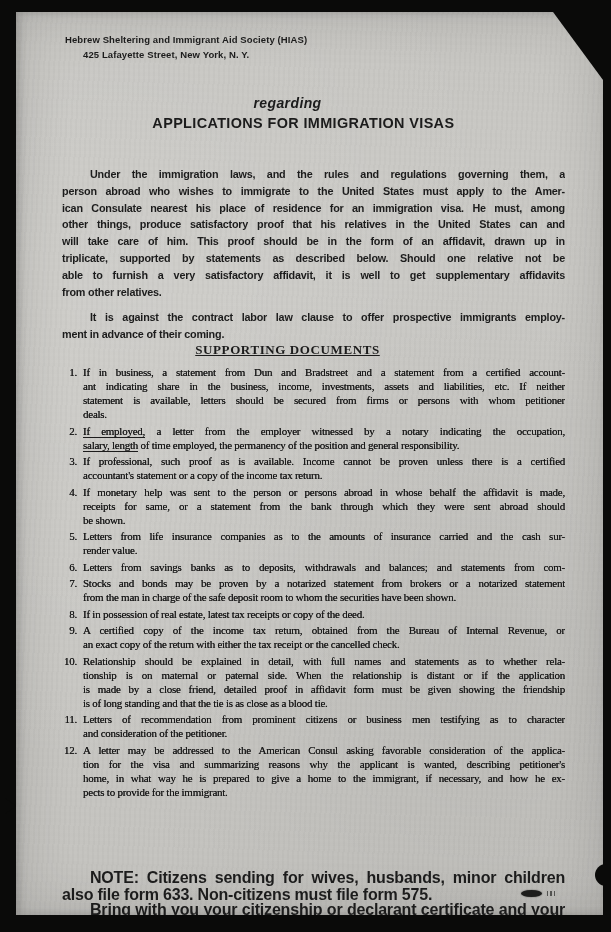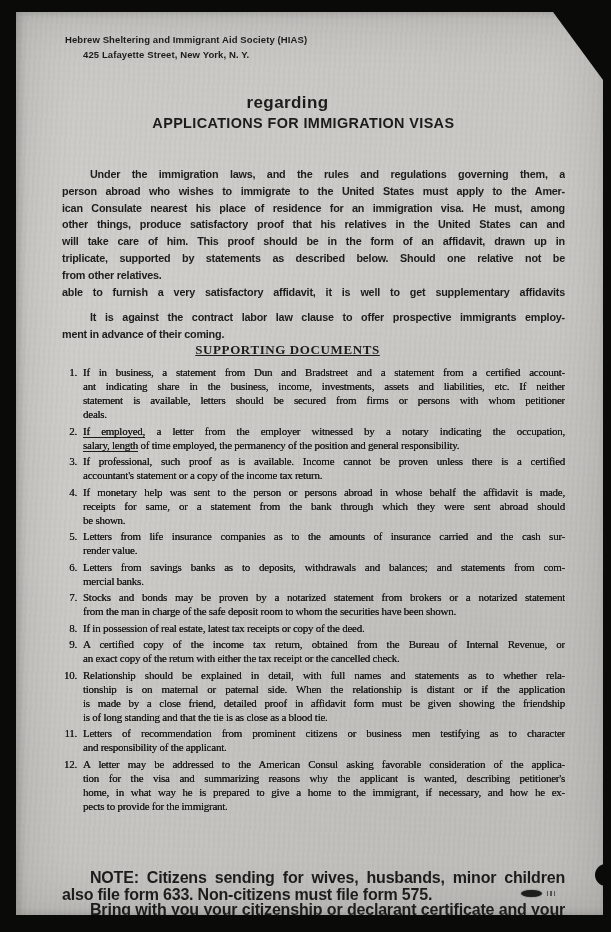--- a/index.html
+++ b/index.html
@@ -22,21 +22,21 @@
     content:"";position:absolute;inset:0;pointer-events:none;
     background:
       repeating-linear-gradient(93deg, rgba(0,0,0,.018) 0 2px, transparent 2px 5px),
       repeating-linear-gradient(2deg, rgba(255,255,255,.02) 0 3px, transparent 3px 7px);
   }
   .org{position:absolute;left:49px;top:21px;font-weight:bold;font-size:9.5px;line-height:14.5px;letter-spacing:.1px;}
   .org .l2{padding-left:18px;}
   .titles{position:absolute;left:0;right:44px;top:82px;text-align:center;font-weight:bold;}
   .t1{font-size:16px;line-height:21px;letter-spacing:1.1px;}
   .t1 > span{display:inline-block;transform:scaleX(.95);}
-  .t2{font-size:17px;line-height:18px;letter-spacing:.4px;}
+  .t2{font-size:14px;line-height:18px;letter-spacing:.4px;font-style:italic;}
   .t3{font-size:15.5px;line-height:21px;letter-spacing:.4px;padding-left:31px;}
   .t3 > span{display:inline-block;transform:scaleX(.93);}
 
   .lines .jline{
     text-align:justify;overflow:hidden;height:var(--lh);line-height:var(--lh);
   }
   .lines .jline::after{content:"";display:inline-block;width:100%;height:0;}
   .lines .jline.last{text-align:left;}
   .lines .jline.last::after{content:none;}
   .indent-first .jline:first-child{padding-left:28px;}
@@ -85,22 +85,22 @@
     <div class="t3"><span>APPLICATIONS FOR IMMIGRATION VISAS</span></div>
   </div>
 
   <div class="intro p1 lines indent-first">
       <div class="jline">Under the immigration laws, and the rules and regulations governing them, a</div>
       <div class="jline">person abroad who wishes to immigrate to the United States must apply to the Amer-</div>
       <div class="jline">ican Consulate nearest his place of residence for an immigration visa. He must, among</div>
       <div class="jline">other things, produce satisfactory proof that his relatives in the United States can and</div>
       <div class="jline">will take care of him. This proof should be in the form of an affidavit, drawn up in</div>
       <div class="jline">triplicate, supported by statements as described below. Should one relative not be</div>
+      <div class="jline">able to furnish a very satisfactory affidavit, it is well to get supplementary affidavits</div>
       <div class="jline last">from other relatives.</div>
-      <div class="jline">able to furnish a very satisfactory affidavit, it is well to get supplementary affidavits</div>
     </div>
   <div class="intro p2 lines indent-first">
       <div class="jline">It is against the contract labor law clause to offer prospective immigrants employ-</div>
       <div class="jline last">ment in advance of their coming.</div>
     </div>
 
   <div class="sdhead">SUPPORTING DOCUMENTS</div>
 
   <div class="list lines">
       <div class="item">
@@ -127,21 +127,20 @@
         <div class="jline last">be shown.</div>
       </div>
       <div class="item">
         <span class="num">5.</span>
         <div class="jline">Letters from life insurance companies as to the amounts of insurance carried and the cash sur-</div>
         <div class="jline last">render value.</div>
       </div>
       <div class="item">
         <span class="num">6.</span>
         <div class="jline">Letters from savings banks as to deposits, withdrawals and balances; and statements from com-</div>
-        <div class="jline last">mercial banks.</div>
       </div>
       <div class="item">
         <span class="num">7.</span>
         <div class="jline">Stocks and bonds may be proven by a notarized statement from brokers or a notarized statement</div>
         <div class="jline last">from the man in charge of the safe deposit room to whom the securities have been shown.</div>
       </div>
       <div class="item">
         <span class="num">8.</span>
         <div class="jline last">If in possession of real estate, latest tax receipts or copy of the deed.</div>
       </div>
@@ -153,21 +152,21 @@
       <div class="item">
         <span class="num">10.</span>
         <div class="jline">Relationship should be explained in detail, with full names and statements as to whether rela-</div>
         <div class="jline">tionship is on maternal or paternal side. When the relationship is distant or if the application</div>
         <div class="jline">is made by a close friend, detailed proof in affidavit form must be given showing the friendship</div>
         <div class="jline last">is of long standing and that the tie is as close as a blood tie.</div>
       </div>
       <div class="item">
         <span class="num">11.</span>
         <div class="jline">Letters of recommendation from prominent citizens or business men testifying as to character</div>
-        <div class="jline last">and responsibility of the applicant.</div>
+        <div class="jline last">and consideration of the petitioner.</div>
       </div>
       <div class="item">
         <span class="num">12.</span>
         <div class="jline">A letter may be addressed to the American Consul asking favorable consideration of the applica-</div>
         <div class="jline">tion for the visa and summarizing reasons why the applicant is wanted, describing petitioner's</div>
         <div class="jline">home, in what way he is prepared to give a home to the immigrant, if necessary, and how he ex-</div>
         <div class="jline last">pects to provide for the immigrant.</div>
       </div>
     </div>
 

